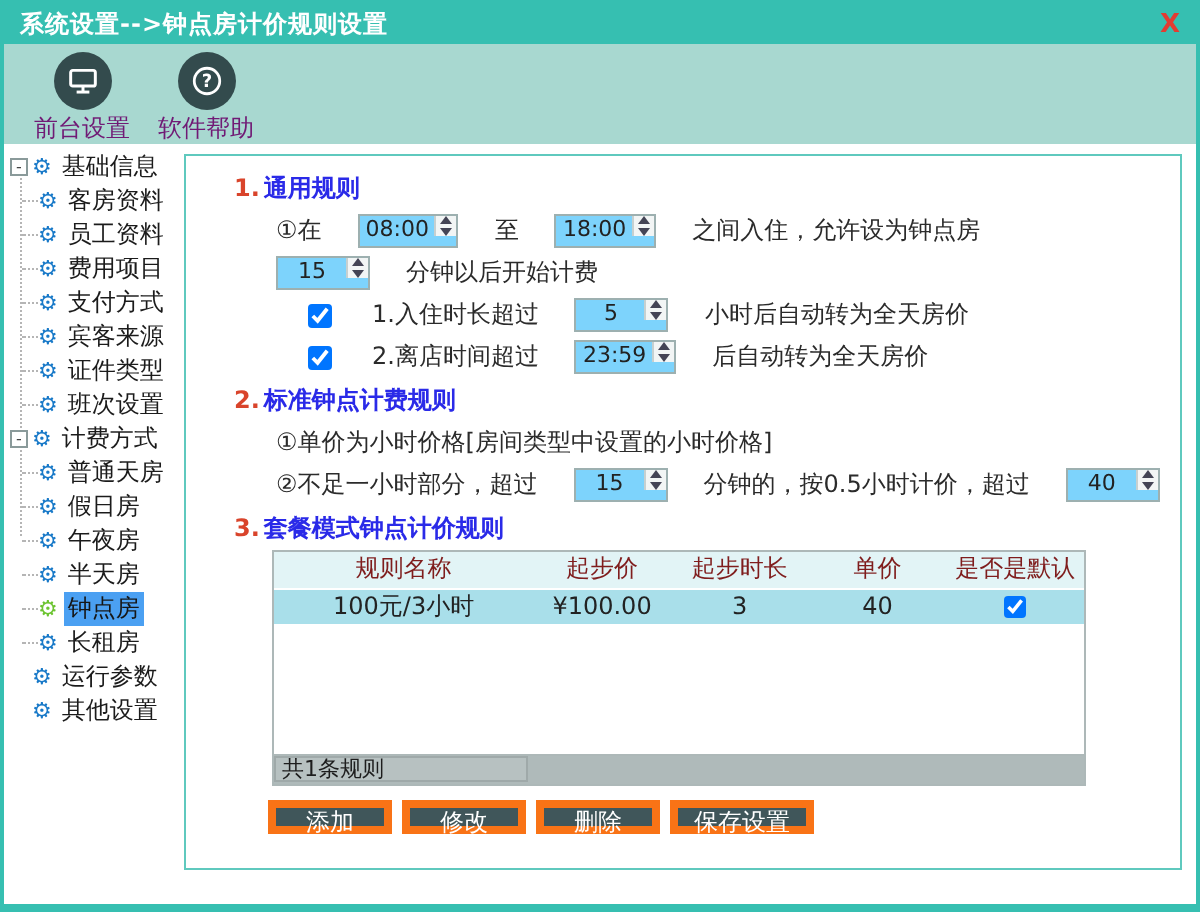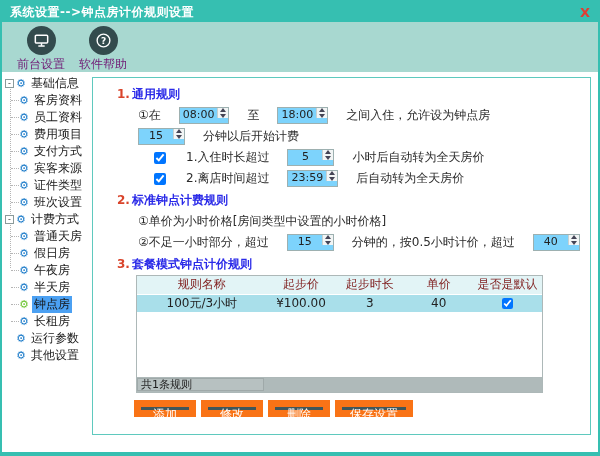--- a/index.html
+++ b/index.html
@@ -56,21 +56,21 @@
   table.rules-table { width:100%; border-collapse:collapse; table-layout:fixed; }
   .rules-table th { background:#E2F4F6; font-weight:normal; font-size:12px; color:#7f1d1d; height:18px; border-bottom:1px solid #fff; }
   .rules-table td { background:#A9DFEA; font-size:12px; color:#222; height:18px; text-align:center; }
   .rules-table td input[type=checkbox] { width:11px; height:11px; vertical-align:middle; }
   .col-name{width:32%} .col-base{width:17%} .col-dur{width:17%} .col-unit{width:17%} .col-def{width:17%}
   .status-bar { height:15px; background:#AFBABA; border:1px solid #ADB8B8; border-top:none; display:flex; align-items:flex-start; }
   .status-box { height:13px; width:127px; border:1px solid #9FA9A9; background:#B7C1C1; display:flex; align-items:center; padding-left:3px; font-size:11px; color:#1d1d1d; }
 
   
   .btnrow { margin:7px 0 0 17px; display:flex; gap:5px; }
-  .act-btn { height:17px; min-width:62px; background:#40565A; border:7px solid #f97316; color:#fff; font-size:12px; font-family:inherit; padding:0 8px; cursor:pointer; line-height:15px; }
+  .act-btn { height:17px; min-width:62px; background:#40565A; border:4px solid #f97316; color:#fff; font-size:12px; font-family:inherit; padding:0 8px; cursor:pointer; line-height:15px; }
 </style>
 </head>
 <body>
 
 <div class="window">
 
   <div class="titlebar">
     <span class="title">系统设置--&gt;钟点房计价规则设置</span>
     <span class="close">X</span>
   </div>

